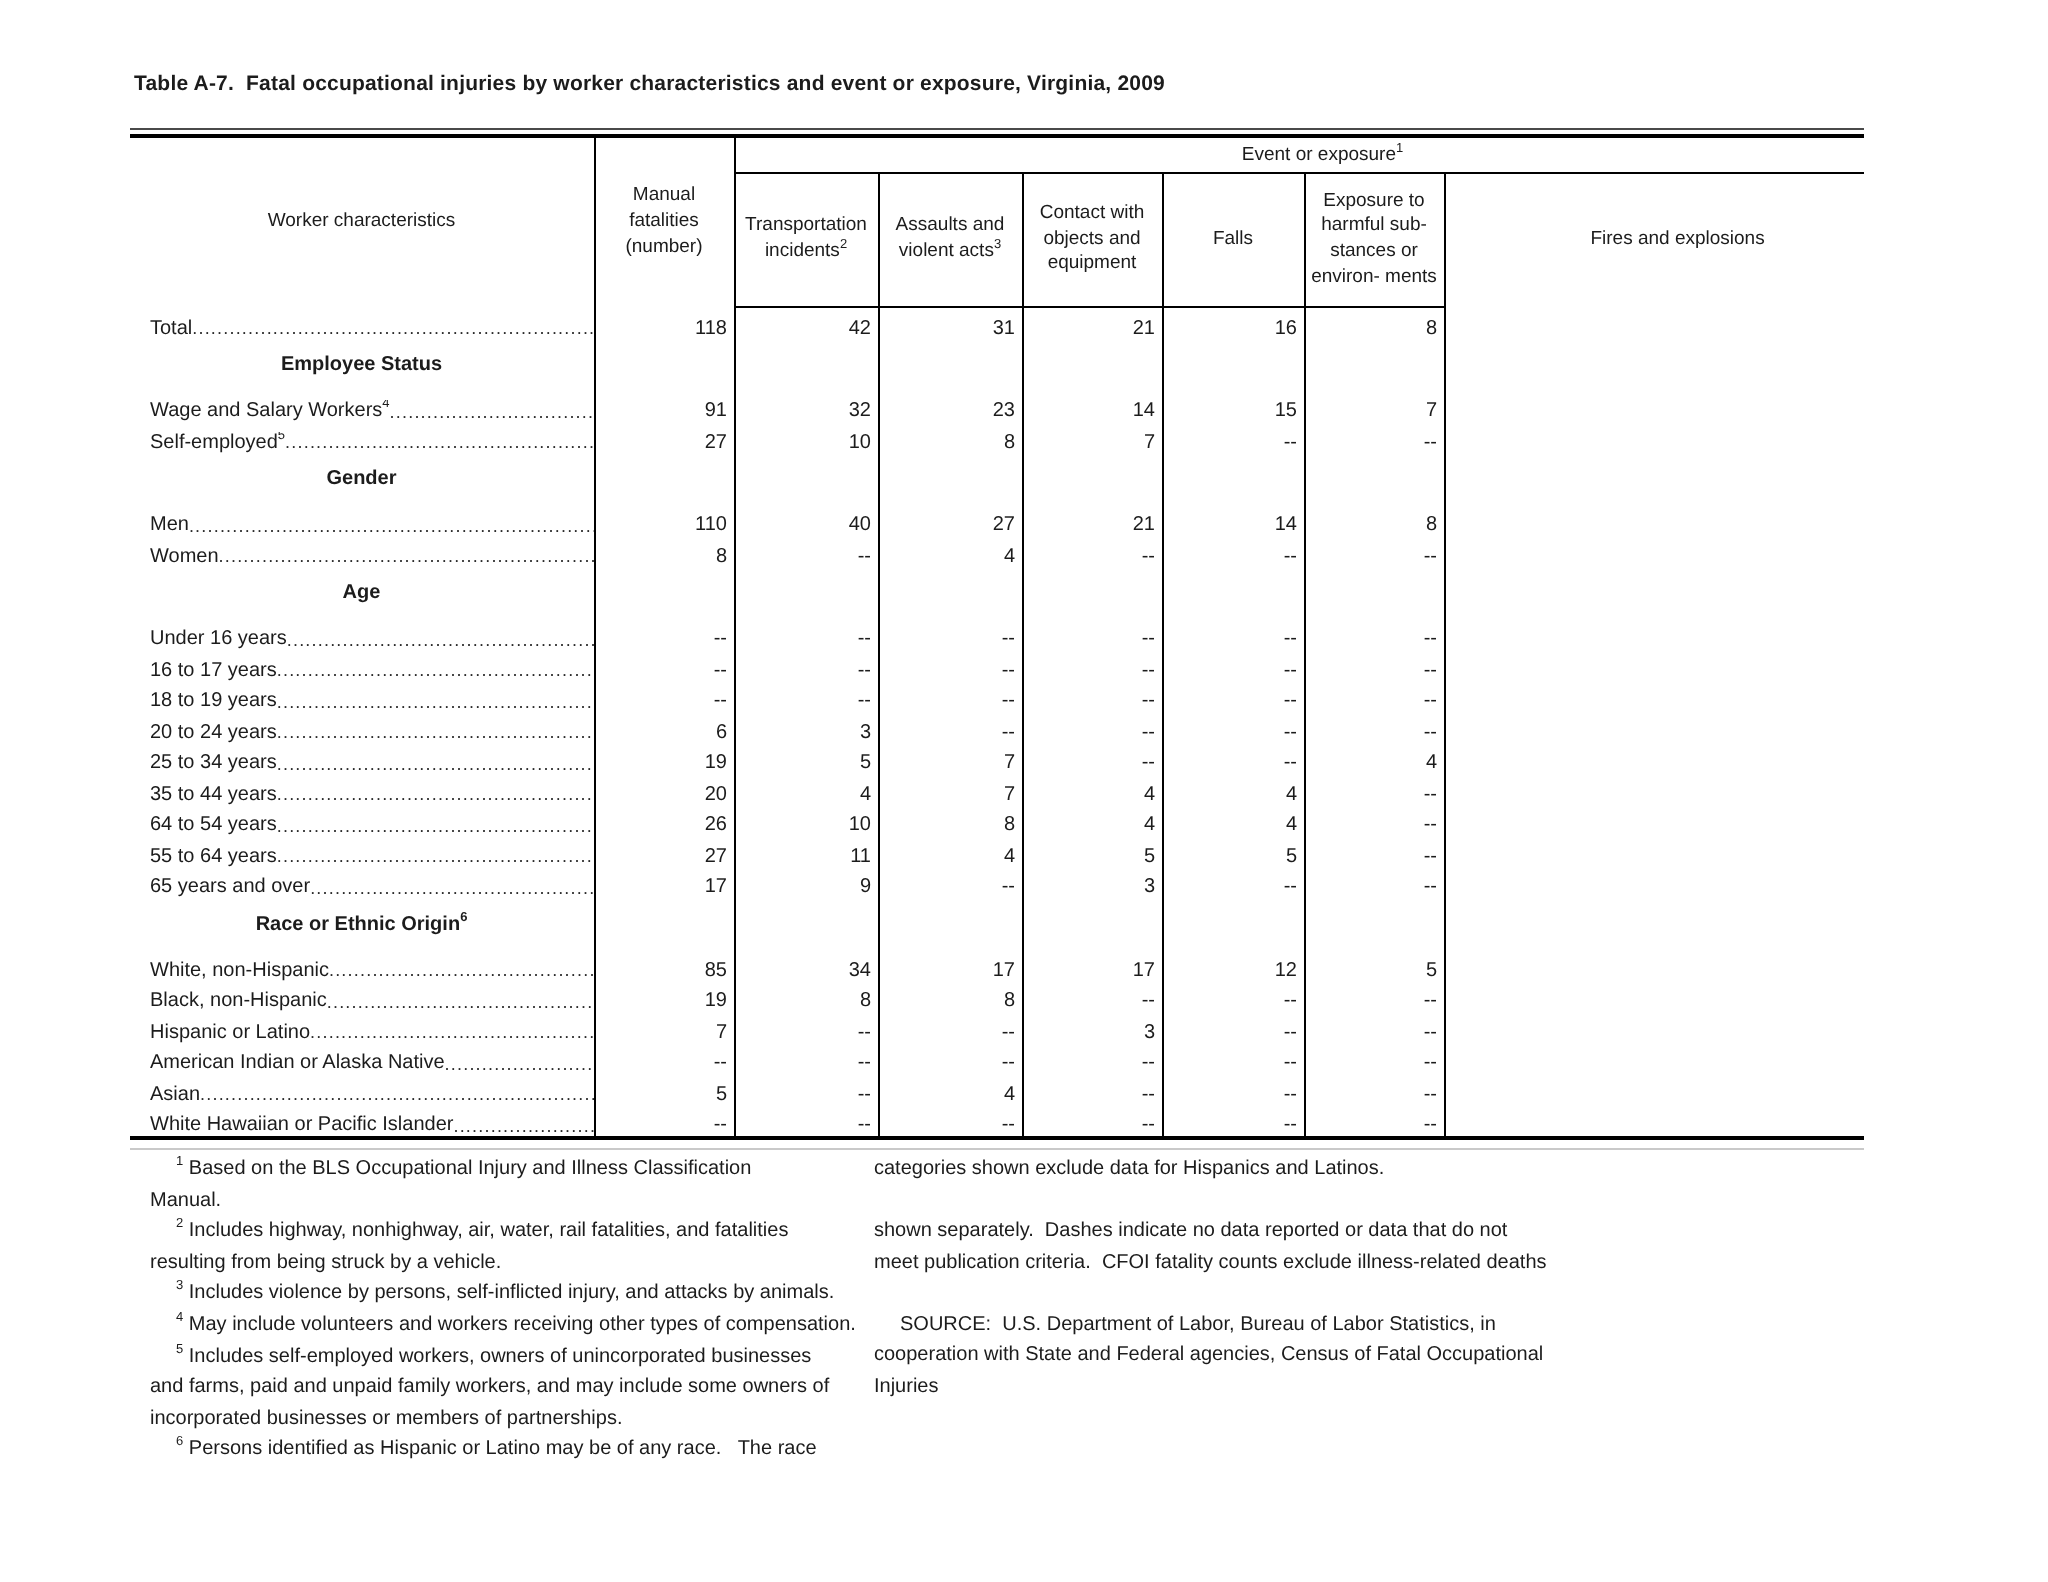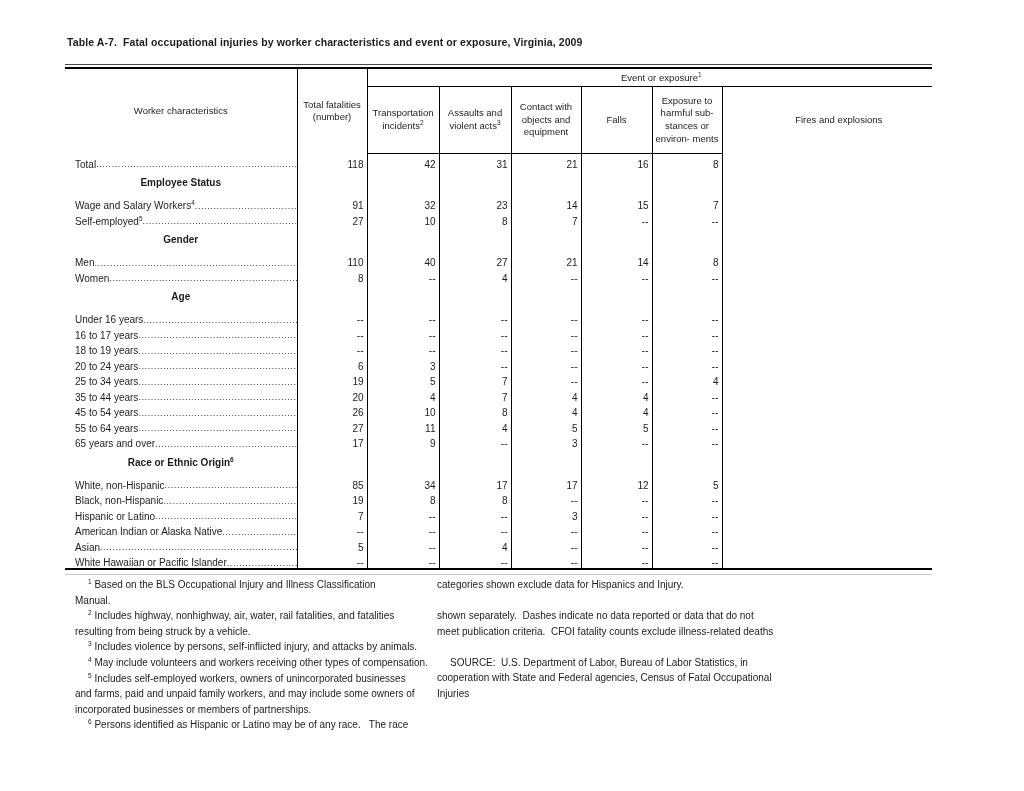--- a/index.html
+++ b/index.html
@@ -58,21 +58,21 @@
           <col style="width:72px">
           <col style="width:72px">
         <col style="width:70px">
           <col style="width:71px">
           <col style="width:70px">
           <col style="width:233px">
       </colgroup>
       <thead>
         <tr>
           <th class="headspan" rowspan="2">Worker characteristics</th>
-          <th class="headspan bl" rowspan="2">Total fatalities (number)</th>
+          <th class="headspan bl" rowspan="2">Manual fatalities (number)</th>
           <th class="evt bl bb" colspan="6"><span>Event or exposure</span><sup>1</sup></th>
         </tr>
         <tr>
           <th class="head2 bl bb"><span>Transportation incidents</span><sup>2</sup></th>
           <th class="head2 bl bb"><span>Assaults and violent acts</span><sup>3</sup></th>
           <th class="head2 bl bb"><span>Contact with objects and equipment</span></th>
           <th class="head2 bl bb"><span>Falls</span></th>
           <th class="head2 bl bb"><span>Exposure to harmful sub- stances or environ- ments</span></th>
           <th class="head2 bl"><span>Fires and explosions</span></th>
         </tr>
@@ -269,21 +269,21 @@
             <td class="num bl">4</td>
             <td class="num bl">7</td>
             <td class="num bl">4</td>
             <td class="num bl">4</td>
             <td class="num bl">--</td>
             <td class="num bl last">--</td>
           </tr>
           <tr>
             <td class="label-cell">
               <div class="lblflex">
-                <span class="lbl">45 to 54 years</span>
+                <span class="lbl">64 to 54 years</span>
                 <span class="dots"></span>
               </div>
             </td>
             <td class="num bl">26</td>
             <td class="num bl">10</td>
             <td class="num bl">8</td>
             <td class="num bl">4</td>
             <td class="num bl">4</td>
             <td class="num bl">--</td>
             <td class="num bl last">--</td>
@@ -442,21 +442,21 @@
         <div class="fn-line fn-first"><sup>5</sup> Includes self-employed workers, owners of unincorporated businesses</div>
         <div class="fn-line">and farms, paid and unpaid family workers, and may include some owners of</div>
         <div class="fn-line">incorporated businesses or members of partnerships.</div>
       </div>
       <div class="">
         <div class="fn-line fn-first"><sup>6</sup> Persons identified as Hispanic or Latino may be of any race.   The race</div>
       </div>
     </div>
   <div class="footnotes-right" id="fn-right">
       <div class="para">
-        <div class="fn-line">categories shown exclude data for Hispanics and Injury.</div>
+        <div class="fn-line">categories shown exclude data for Hispanics and Latinos.</div>
       </div>
       <div class="para">
         <div class="fn-line">shown separately.  Dashes indicate no data reported or data that do not</div>
         <div class="fn-line">meet publication criteria.  CFOI fatality counts exclude illness-related deaths</div>
       </div>
       <div class="para">
         <div class="fn-line fn-first">SOURCE:  U.S. Department of Labor, Bureau of Labor Statistics, in</div>
         <div class="fn-line">cooperation with State and Federal agencies, Census of Fatal Occupational</div>
         <div class="fn-line">Injuries</div>
       </div>

